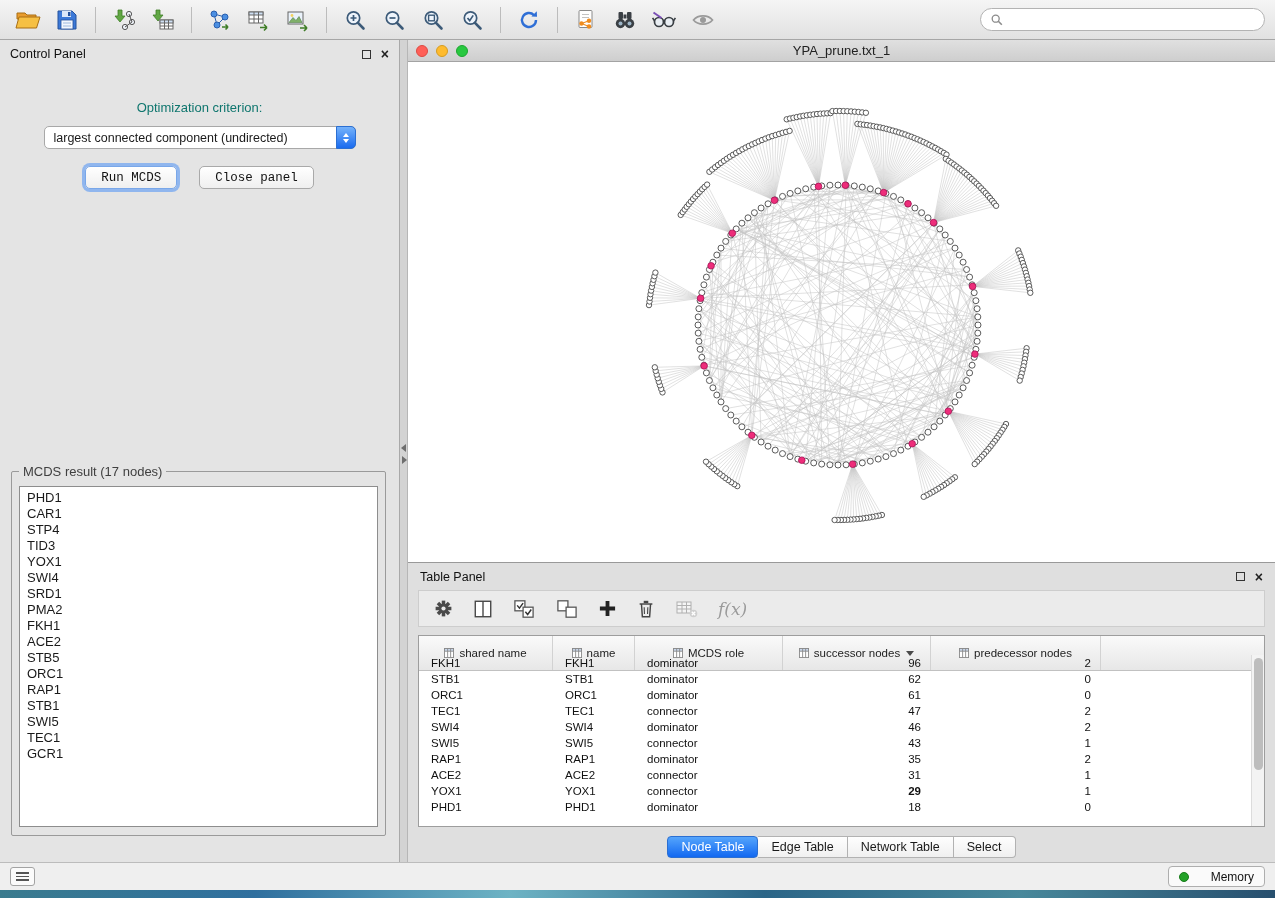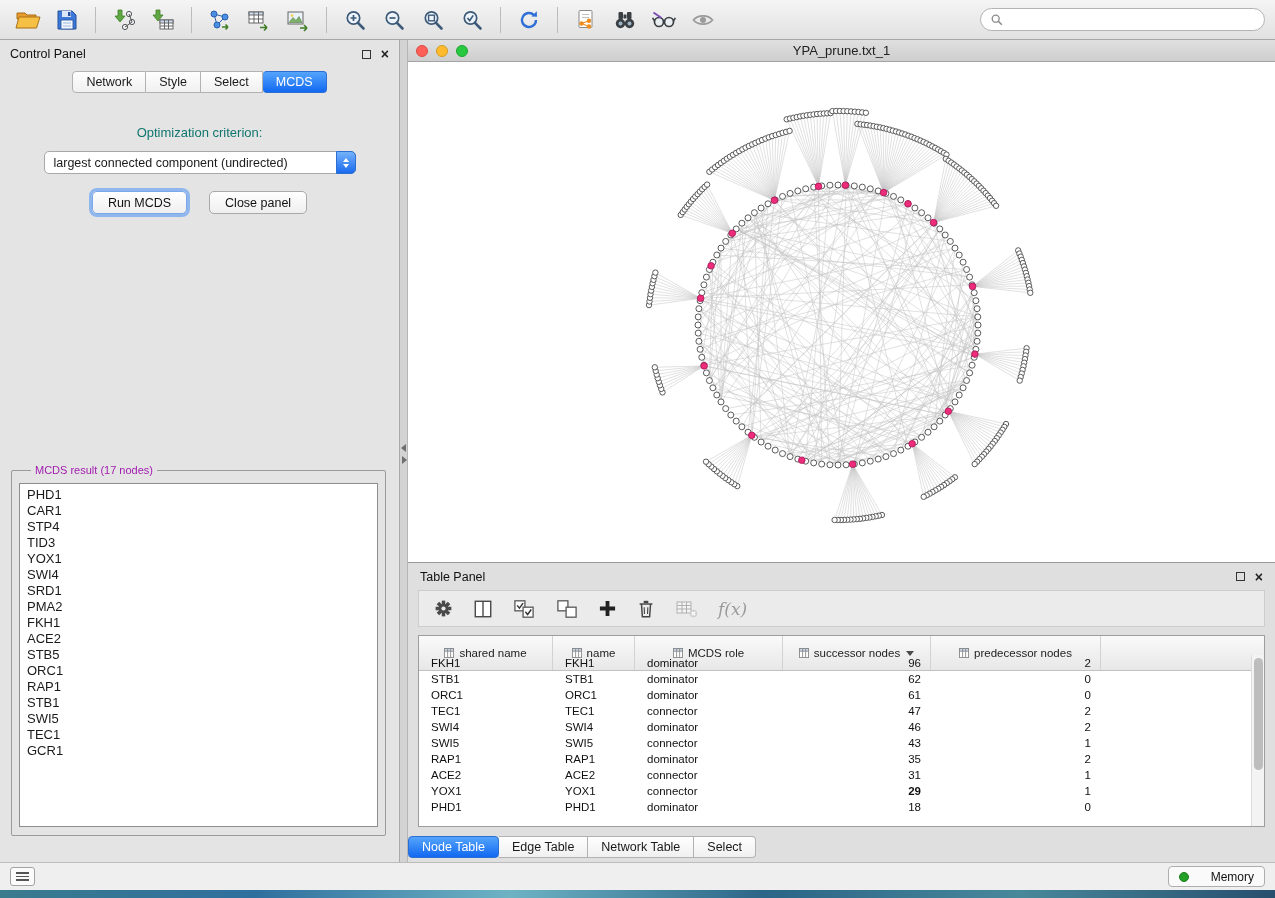--- a/index.html
+++ b/index.html
@@ -25,24 +25,24 @@
   .ctab,.btab{padding:3px 13px;background:linear-gradient(#fefefe,#f0f0f0);border:1px solid #b2b2b2;border-left:none;font-size:12.5px;color:#1a1a1a;white-space:nowrap}
   .ctab:first-child,.btab:first-child{border-left:1px solid #b2b2b2;border-radius:4px 0 0 4px}
   .ctab:last-child,.btab:last-child{border-radius:0 4px 4px 0}
   .ctab.active,.btab.active{background:linear-gradient(#55a5fc,#1268f1);color:#fff;border-color:#2b6fd2;border-radius:4px}
   .opt-label{text-align:center;margin-top:32px;font-size:13px;color:#0f766e}
   .dropdown{position:relative;margin:11px auto 0;width:312px;height:23px;background:#fff;border:1px solid #a8a8a8;border-radius:5px;display:flex;align-items:center;padding-left:9px;font-size:12.5px}
   .dd-cap{position:absolute;right:-1px;top:-1px;width:20px;height:23px;border-radius:0 5px 5px 0;background:linear-gradient(#74b2fb,#1a6bef);border:1px solid #2b6fd2;display:flex;flex-direction:column;align-items:center;justify-content:center;gap:2px}
   .dd-up{width:0;height:0;border-left:3.5px solid transparent;border-right:3.5px solid transparent;border-bottom:4.5px solid #fff}
   .dd-down{width:0;height:0;border-left:3.5px solid transparent;border-right:3.5px solid transparent;border-top:4.5px solid #fff}
   .btn-row{display:flex;justify-content:center;gap:22px;margin-top:17px}
-  .btn{height:23px;padding:0 15px;background:linear-gradient(#ffffff,#efefef);border:1px solid #a9a9a9;border-radius:5px;font-size:12.5px;font-family:Liberation Sans, sans-serif;color:#111}
+  .btn{height:23px;padding:0 15px;background:linear-gradient(#ffffff,#efefef);border:1px solid #a9a9a9;border-radius:5px;font-size:12.5px;font-family:Liberation Mono, monospace;color:#111}
   .btn.focused{box-shadow:0 0 0 3px rgba(74,143,246,.55);border-color:#79a7e9}
   .result-group{position:absolute;left:11px;top:424px;width:375px;height:372px;border:1px solid #9a9a9a;border-radius:2px;padding:7px 7px 8px}
-  .result-group legend{font-size:11px;padding:0 4px;margin-left:12px;color:#a21caf}
+  .result-group legend{font-size:13px;padding:0 4px;margin-left:0;color:#404040}
   .result-list{width:100%;height:100%;background:#fff;border:1px solid #8d8d8d;overflow:hidden;padding:3px 7px;font-size:13px;line-height:16px}
   .result-item{height:16px;white-space:nowrap}
 
   
   .v-split{position:absolute;left:400px;top:40px;width:8px;height:822px;background:#d3d3d3;border-right:1px solid #b6b6b6}
   .v-split .tri-l{position:absolute;top:404px;left:1px;width:0;height:0;border-top:4px solid transparent;border-bottom:4px solid transparent;border-right:5px solid #6e6e6e}
   .v-split .tri-r{position:absolute;top:416px;left:2px;width:0;height:0;border-top:4px solid transparent;border-bottom:4px solid transparent;border-left:5px solid #6e6e6e}
 
   
   .network-window{position:absolute;left:408px;top:40px;width:867px;height:522px;background:#fff}
@@ -65,21 +65,21 @@
   .nt-header{display:flex;height:35px;background:linear-gradient(#fafafa,#e7e7e7);border-bottom:1px solid #c1c1c1}
   .th{display:flex;align-items:center;justify-content:center;gap:5px;border-right:1px solid #d2d2d2;font-size:11.5px;color:#222;flex:none}
   .th-icon{width:10px;height:10px;flex:none}
   .sort-arrow{width:0;height:0;border-left:4px solid transparent;border-right:4px solid transparent;border-top:5px solid #4a4a4a;margin-left:1px}
   .nt-body{position:absolute;left:0;right:13px;top:19px;bottom:0;overflow:hidden}
   .tr{display:flex;height:16px;align-items:center}
   .td{font-size:11.5px;padding-left:12px;overflow:hidden;white-space:nowrap;flex:none;color:#111}
   .td.num{text-align:right;padding-right:10px;padding-left:0}
   .nt-scroll{position:absolute;right:0;top:19px;bottom:0;width:13px;background:#f3f3f3;border-left:1px solid #dcdcdc}
   .nt-thumb{position:absolute;left:2px;top:3px;width:9px;height:112px;background:#bdbdbd;border-radius:5px}
-  .tp-tabs{display:flex;justify-content:flex-start;margin-top:9px}
+  .tp-tabs{display:flex;justify-content:center;margin-top:9px}
 
   
   .status-bar{position:absolute;left:0;top:862px;width:1275px;height:28px;background:#efefef;border-top:1px solid #bcbcbc;display:flex;align-items:center;padding:0 10px}
   .menu-btn{width:25px;height:19px;border:1px solid #a3a3a3;border-radius:3px;background:#fbfbfb;display:flex;flex-direction:column;justify-content:center;align-items:center;gap:2px}
   .menu-btn i{display:block;width:13px;height:1.5px;background:#555}
   .memory-btn{margin-left:auto;height:21px;border:1px solid #aeaeae;border-radius:4px;background:#fafafa;display:flex;align-items:center;gap:22px;padding:0 10px;font-size:12px;color:#111}
   .mem-dot{width:10px;height:10px;border-radius:50%;background:#23a127;border:1px solid #187c1b}
   .wallpaper{position:absolute;left:0;top:890px;width:1275px;height:8px;background:linear-gradient(90deg,#3a7b8e,#2f6f9e,#6db3c4,#2b6587,#48889b,#274f6e)}
 </style>
 </head>
@@ -236,26 +236,20 @@
   </div>
 
   <div class="control-panel">
     <div class="panel-header">
       <span>Control Panel</span>
       <span class="win-btns">
         <span class="float-btn"></span>
         <span class="close-btn">×</span>
       </span>
     </div>
-    <div class="ctabs">
-        <div class="ctab">Network</div>
-        <div class="ctab">Style</div>
-        <div class="ctab">Select</div>
-        <div class="ctab active">MCDS</div>
-      </div>
     <div class="opt-label">Optimization criterion:</div>
     <div class="dropdown">
       <span>largest connected component (undirected)</span>
       <span class="dd-cap">
           <span class="dd-up"></span>
           <span class="dd-down"></span>
         </span>
     </div>
     <div class="btn-row">
       <button class="btn focused">Run MCDS</button>

